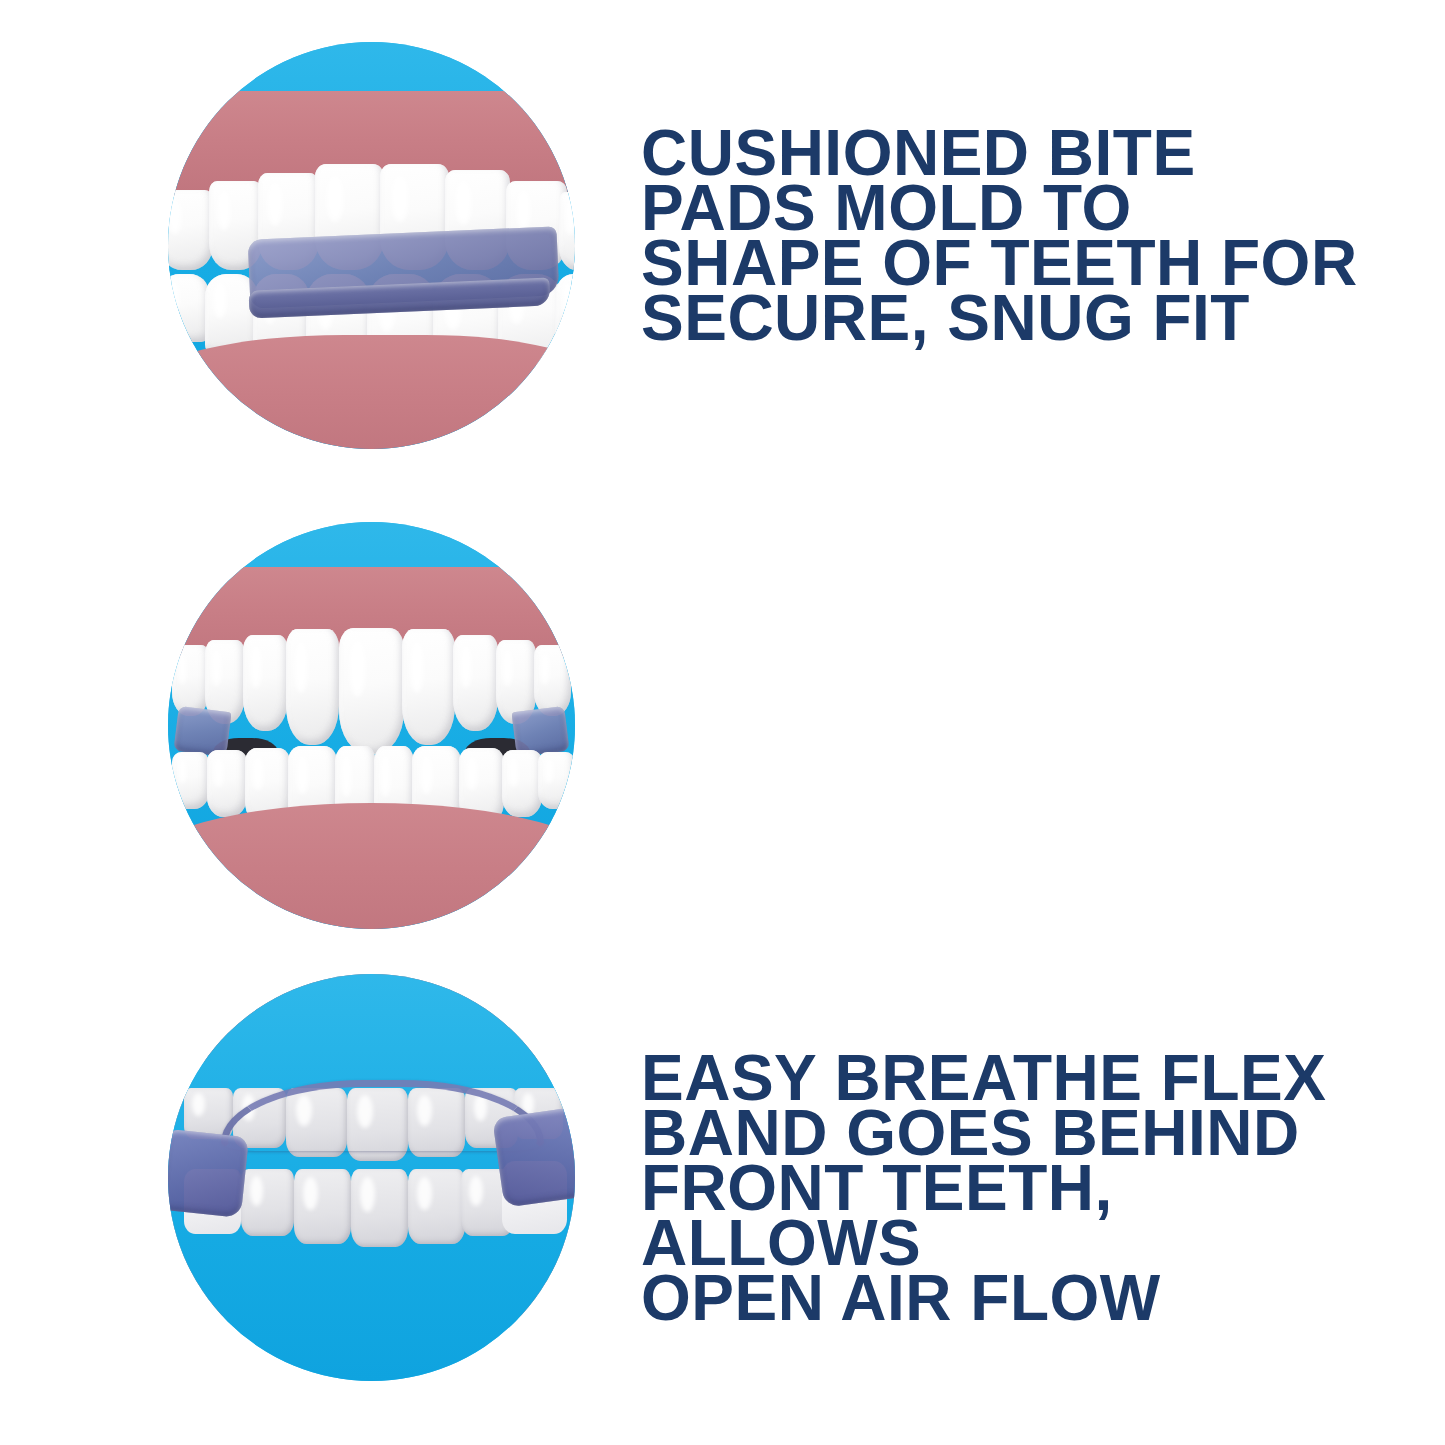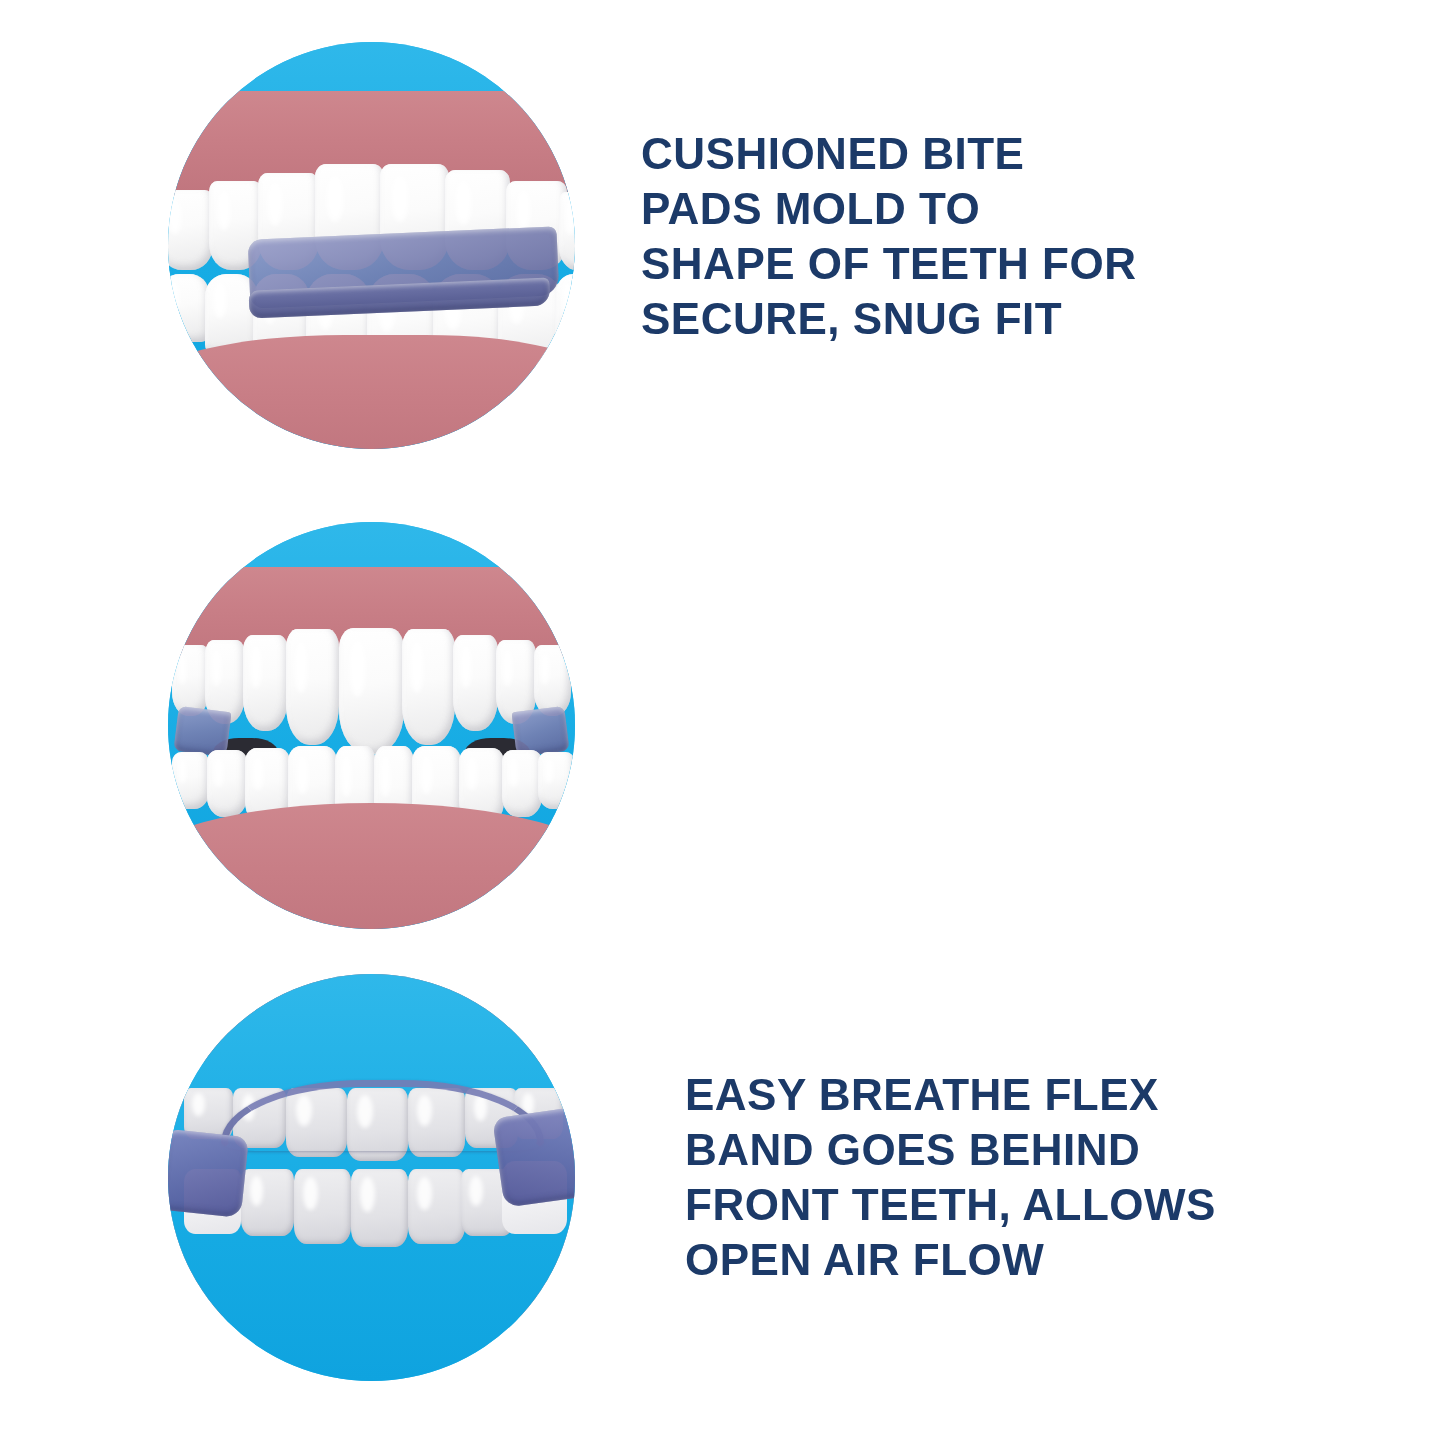--- a/index.html
+++ b/index.html
@@ -212,29 +212,29 @@
     border-radius: 20%;
   }
 
   
   .caption {
     position: absolute;
     left: 641px;
     width: 740px;
     color: #1C3A68;
     font-weight: 700;
-    font-size: 44px;
+    font-size: 64px;
     line-height: 55px;
     letter-spacing: 0.5px;
     text-transform: uppercase;
     white-space: pre-line;
   }
   .row-1 .caption { top: 118px; }
   .row-2 .caption { top: 80px; }
-  .row-3 .caption { top: 122px; margin-left: 44px; }
+  .row-3 .caption { top: 106px; }
 </style>
 </head>
 <body>
 
 <div id="page">
 
   <div class="feature-row row-1">
 
     <div class="illus">
       <div class="scene">

